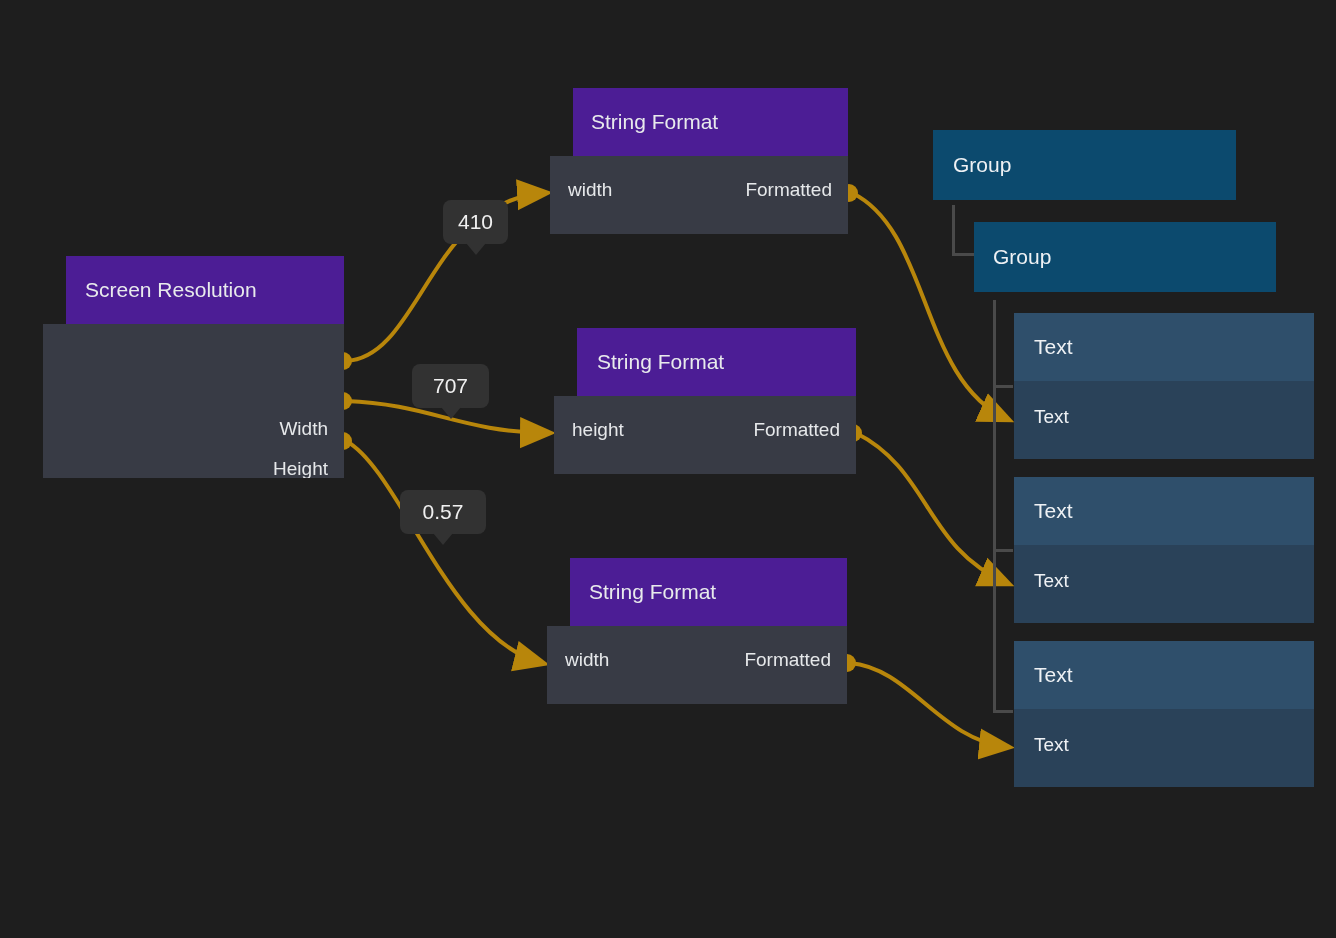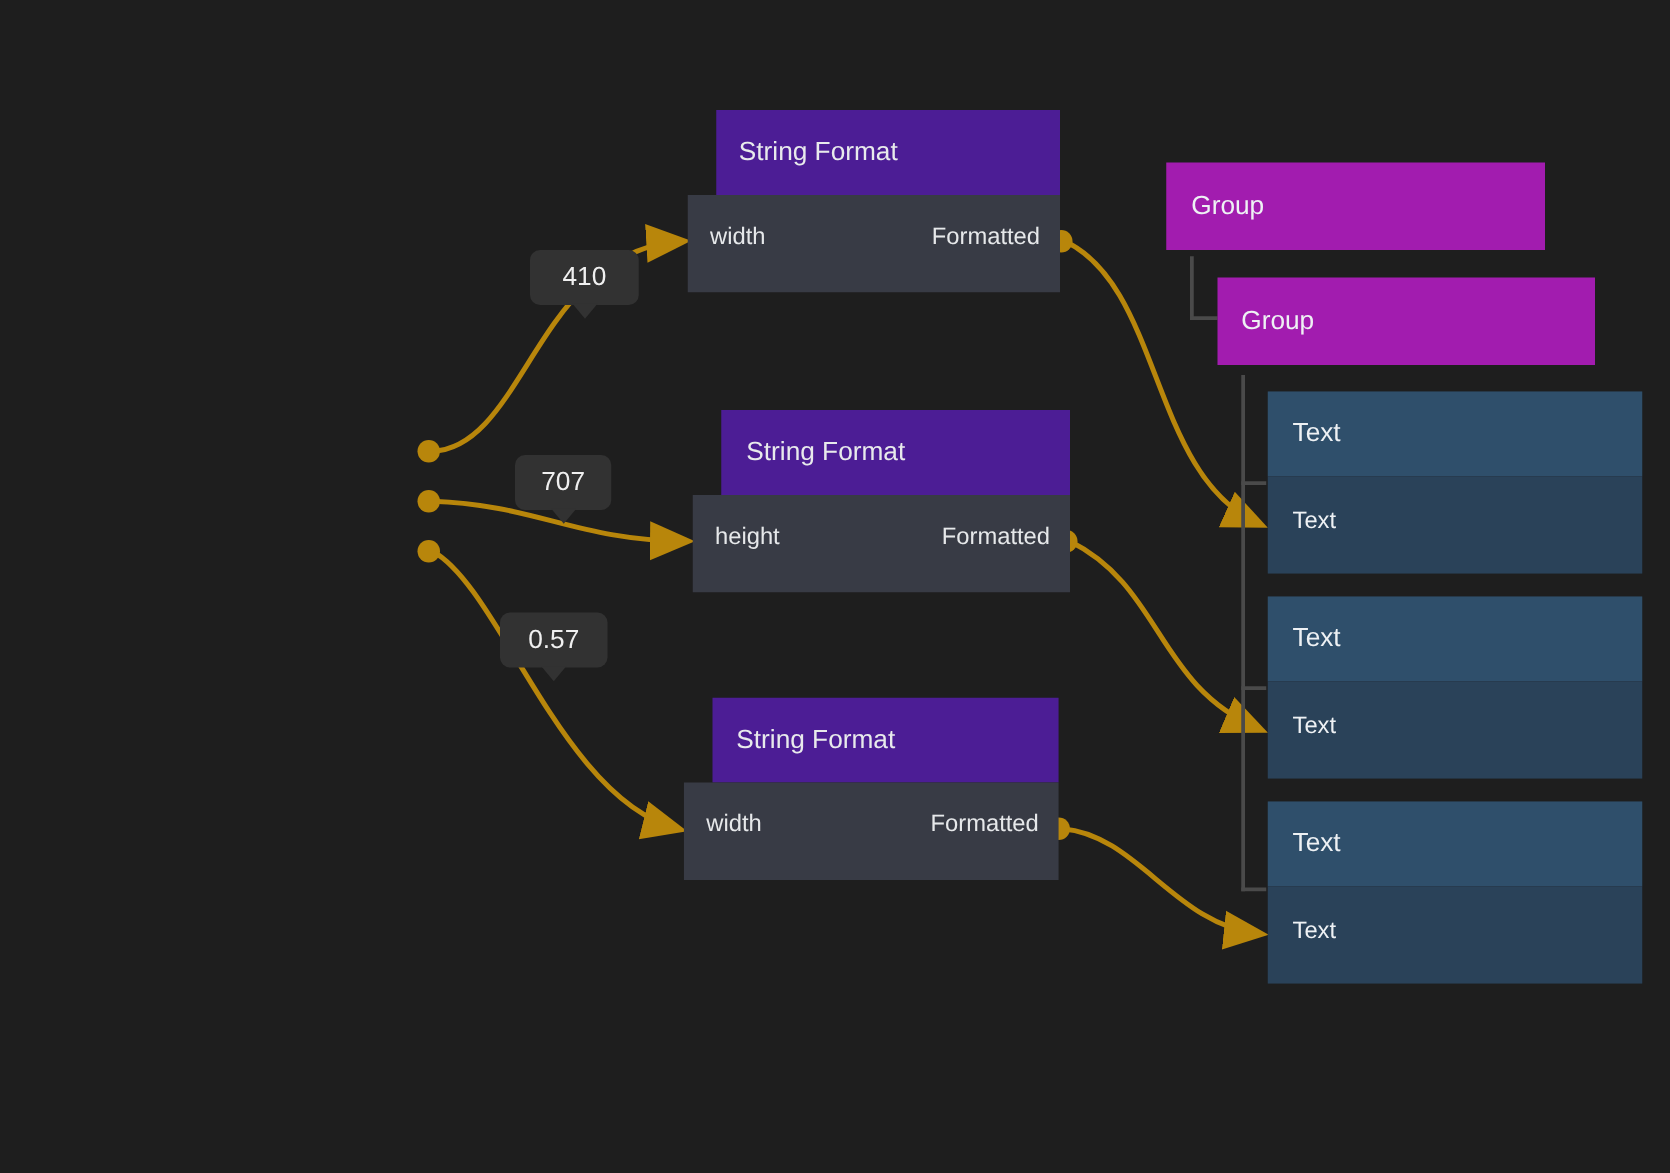--- a/index.html
+++ b/index.html
@@ -73,21 +73,21 @@
     position: absolute;
     color: #eef1f4;
     font-size: 19px;
     white-space: nowrap;
   }
 
   
   .node-group {
     position: absolute;
     box-sizing: border-box;
-    background: #a21caf;
+    background: #0c4a6e;
     display: flex;
     align-items: center;
     overflow: hidden;
   }
   .node-group .ntitle { font-size: 21px; color: #eef1f4; }
 
   
   .badge {
     position: absolute;
     background: #323232;
@@ -140,20 +140,34 @@
 
     <circle cx="343" cy="361" r="9" fill="#b8860b"></circle>
     <circle cx="343" cy="401" r="9" fill="#b8860b"></circle>
     <circle cx="343" cy="441" r="9" fill="#b8860b"></circle>
 
     <circle cx="849" cy="193" r="9" fill="#b8860b"></circle>
     <circle cx="853" cy="433" r="9" fill="#b8860b"></circle>
     <circle cx="847" cy="663" r="9" fill="#b8860b"></circle>
   </svg>
 
+  <div class="node node-grey" style="left:43px; top:256px; width:301px; height:222px;">
+    <div class="nhead" style="height:68px; padding-left:19px;">
+      <span class="ntitle">Screen Resolution</span>
+    </div>
+    <div class="nbody" style="height:154px;">
+      <div class="portrow" style="top:94px;">
+        <span class="plabel out">Width</span>
+      </div>
+      <div class="portrow" style="top:134px;">
+        <span class="plabel out">Height</span>
+      </div>
+
+    </div>
+  </div>
 
   <div class="node node-grey" style="left:550px; top:88px; width:298px; height:146px;">
     <div class="nhead" style="height:68px; padding-left:18px;">
       <span class="ntitle">String Format</span>
     </div>
     <div class="nbody" style="height:78px;">
       <div class="portrow" style="top:23px;">
         <span class="plabel in">width</span>
         <span class="plabel out">Formatted</span>
       </div>
@@ -177,21 +191,21 @@
       <span class="ntitle">String Format</span>
     </div>
     <div class="nbody" style="height:78px;">
       <div class="portrow" style="top:23px;">
         <span class="plabel in">width</span>
         <span class="plabel out">Formatted</span>
       </div>
     </div>
   </div>
 
-  <div class="badge" style="left:424px; top:200px; width:87px;">
+  <div class="badge" style="left:443px; top:200px; width:65px;">
     <span>410</span>
     <span class="tail"></span>
   </div>
   <div class="badge" style="left:412px; top:364px; width:77px;">
     <span>707</span>
     <span class="tail"></span>
   </div>
   <div class="badge" style="left:400px; top:490px; width:86px;text-align:right;">
     <span>0.57</span>
     <span class="tail"></span>

